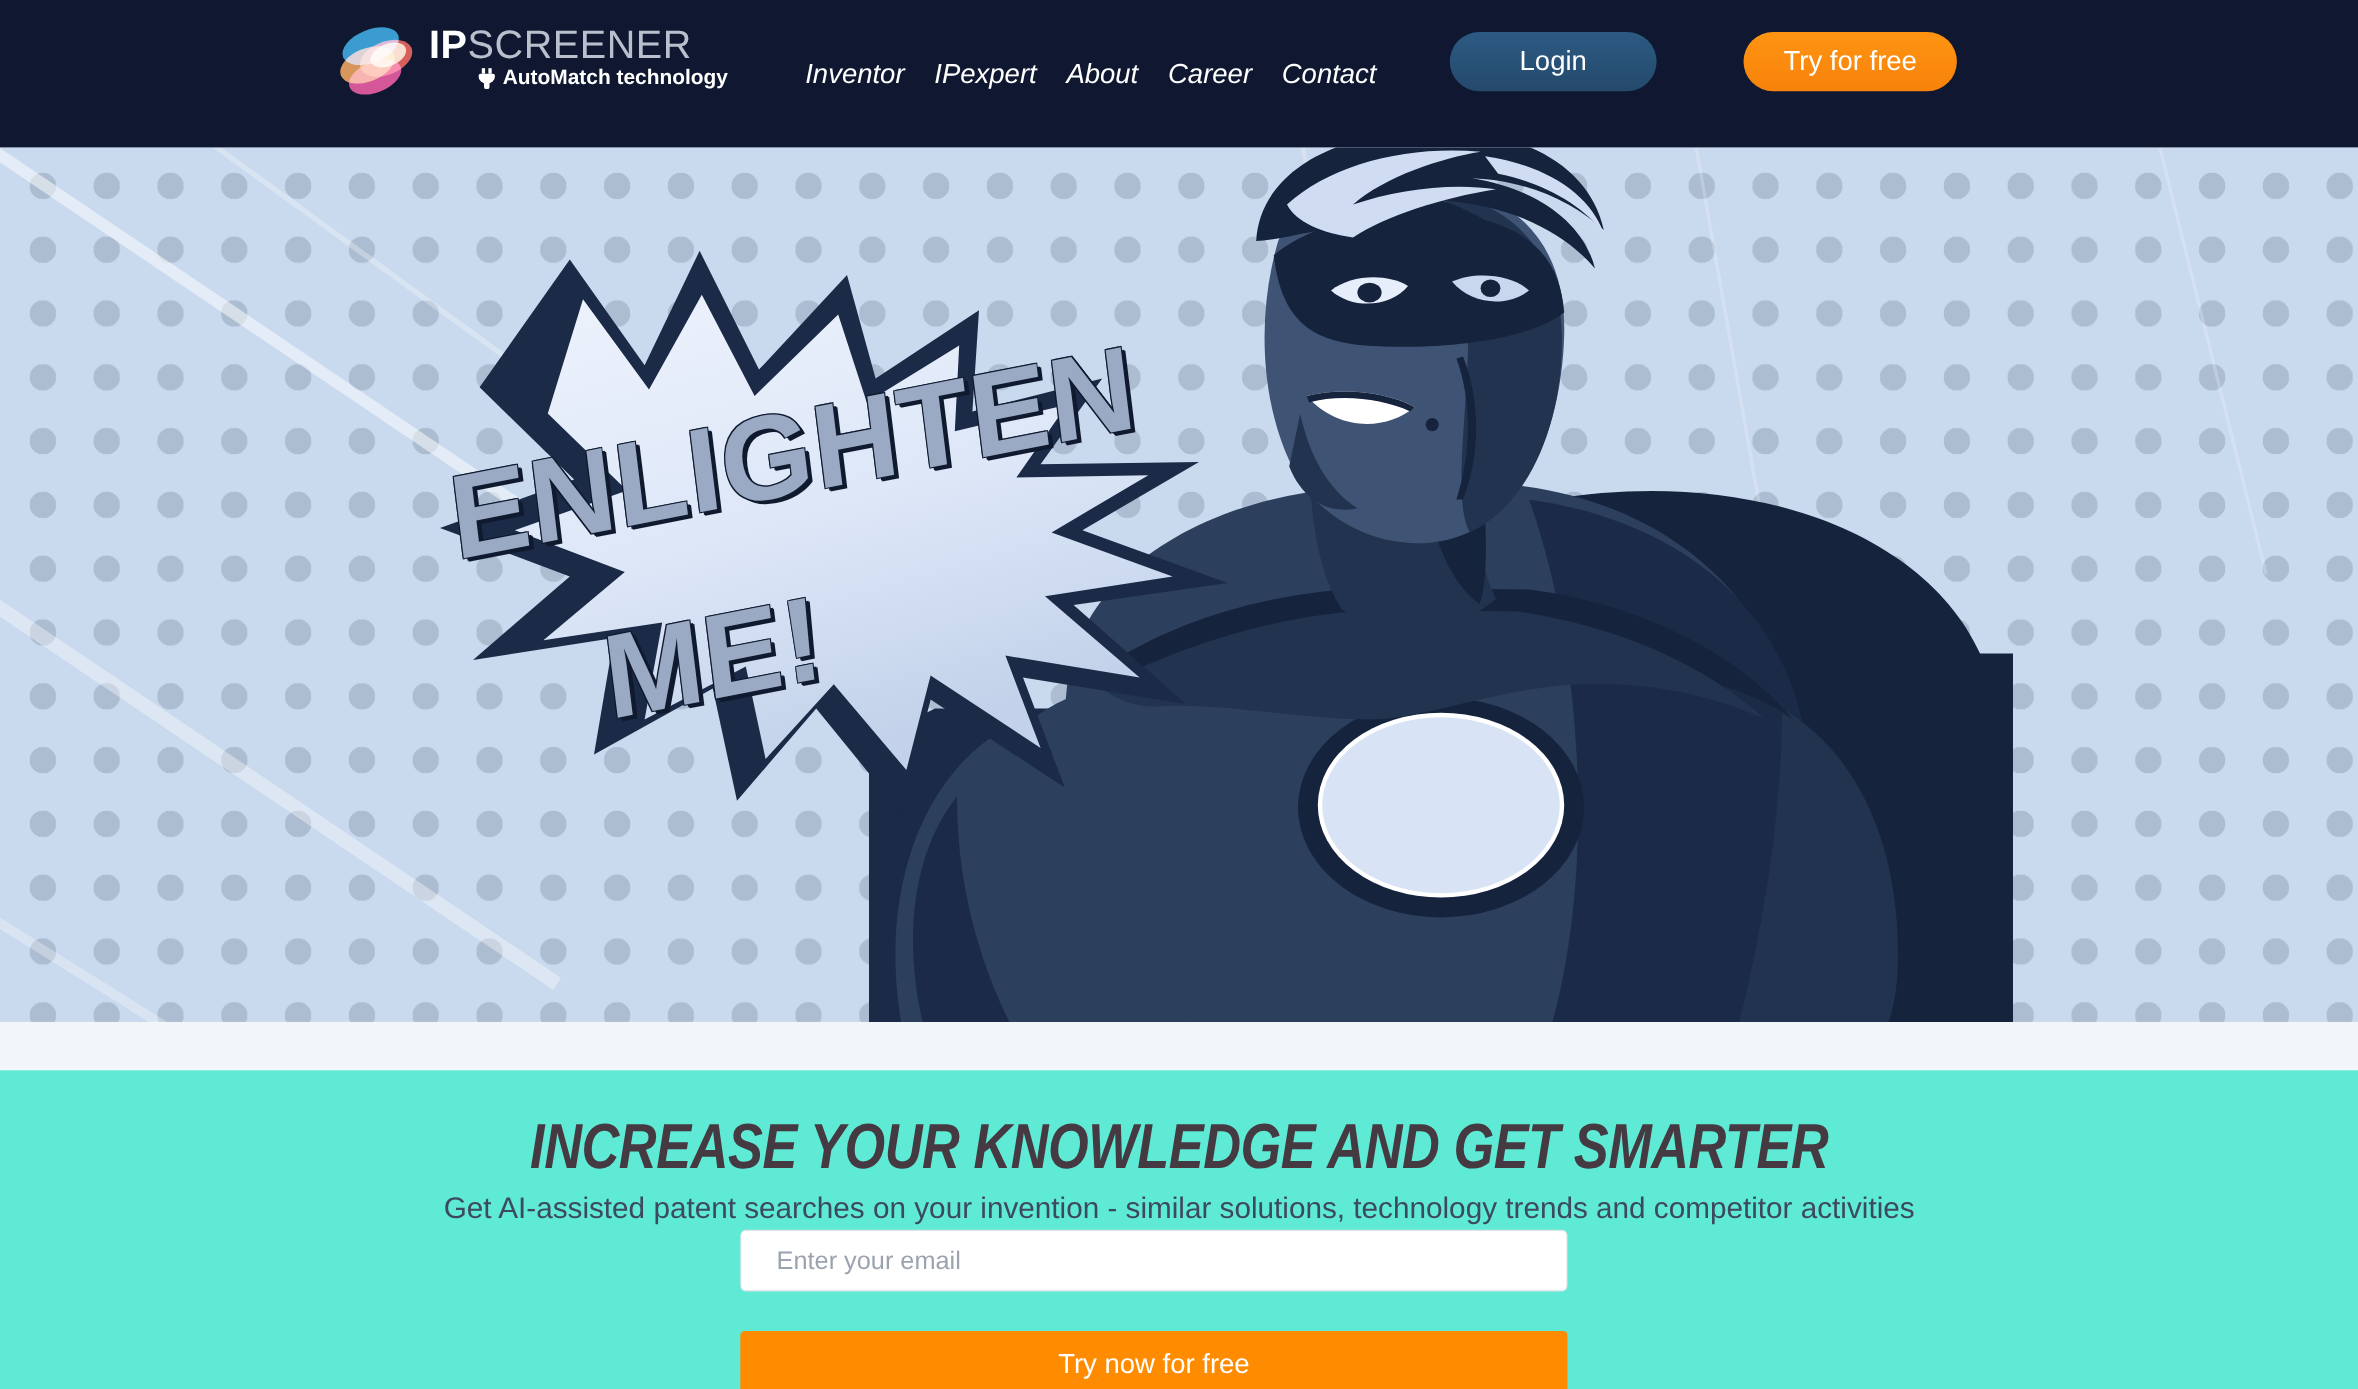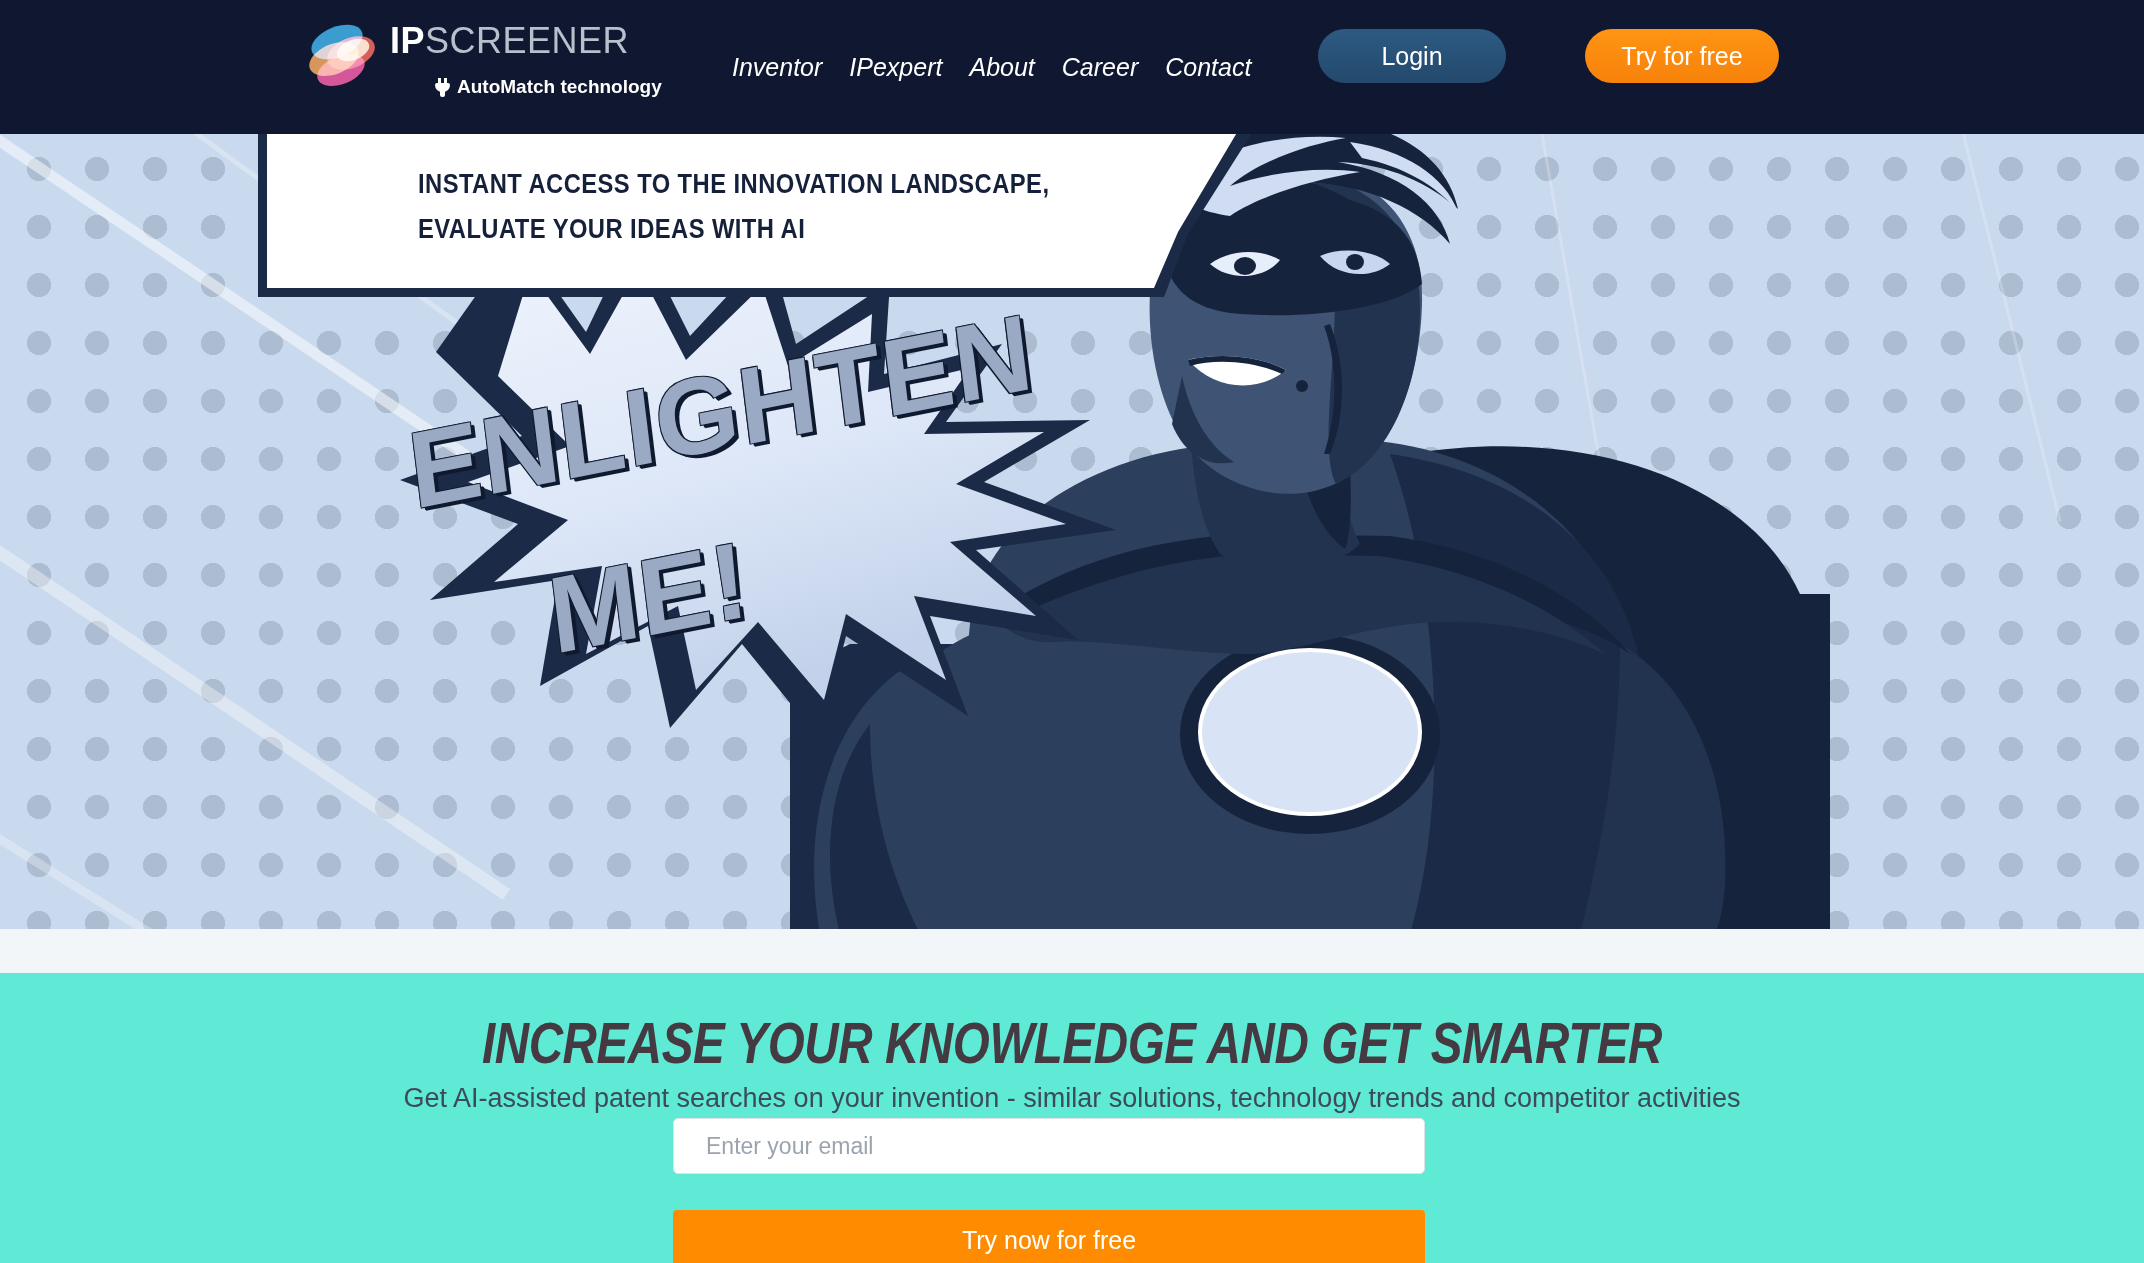--- a/index.html
+++ b/index.html
@@ -64,21 +64,21 @@
     letter-spacing: .5px;
     line-height: 38px;
     white-space: nowrap;
   }
   .logo-name .ip { color: #ffffff; font-weight: 700; }
   .logo-name .screener { color: #b9bfcc; font-weight: 300; }
   .logo-tag {
     display: flex;
     align-items: center;
     gap: 6px;
-    margin-top: 16px;
+    margin-top: 0;
     margin-left: 44px;
   }
   .plug-icon { width: 17px; height: 19px; position: relative; flex: none; }
   .plug-icon .prong { position: absolute; width: 3px; height: 5px; background: #fff; top: 0; }
   .plug-icon .p1 { left: 4px; }
   .plug-icon .p2 { left: 10px; }
   .plug-icon .body { position: absolute; top: 5px; left: 1px; width: 15px; height: 9px; background: #fff; border-radius: 2px 2px 7px 7px; }
   .plug-icon .stem { position: absolute; top: 13px; left: 6px; width: 5px; height: 6px; background: #fff; border-radius: 0 0 2px 2px; }
   .logo-tagline { color: #ffffff; font-size: 19px; font-weight: 700; white-space: nowrap; }
 
@@ -432,30 +432,20 @@
         </defs>
         <path d="M128 12 L 196 108 L 246 4 L 300 112 L 380 26 L 406 120 L 500 58 L 494 150 L 612 120 L 556 198 L 700 196 L 594 258 L 726 306 L 586 326 L 688 416 L 540 392 L 578 492 L 456 412 L 430 516 L 352 420 L 280 504 L 258 402 L 150 462 L 168 356 L 40 376 L 128 300 L 10 256 L 132 212 L 46 128 Z" fill="#1b2a47"></path>
         <path d="M140 48 L 200 130 L 248 44 L 296 136 L 372 62 L 398 142 L 482 90 L 478 168 L 580 144 L 534 210 L 654 208 L 566 260 L 676 300 L 560 318 L 646 392 L 524 372 L 556 456 L 456 390 L 434 476 L 368 398 L 306 466 L 288 382 L 196 430 L 212 342 L 104 358 L 178 296 L 78 258 L 180 222 L 108 152 Z" fill="url(#burstGrad)"></path>
       </svg>
       <div class="burst-label">
         <div class="burst-line burst-l1">ENLIGHTEN</div>
         <div class="burst-line burst-l2">ME!</div>
       </div>
     </div>
 
-    <div class="speech">
-      <svg width="1006" height="165" viewBox="0 0 1006 165" xmlns="http://www.w3.org/2000/svg">
-        <path d="M0 -20 L 1006 -20 L 930 100 L 906 163 L 0 163 Z" fill="#1b2a47"></path>
-        <path d="M9 -20 L 990 -20 L 920 98 L 896 154 L 9 154 Z" fill="#ffffff"></path>
-      </svg>
-      <div class="speech-text">
-        <div>INSTANT ACCESS TO THE INNOVATION LANDSCAPE,</div>
-        <div>EVALUATE YOUR IDEAS WITH AI</div>
-      </div>
-    </div>
 
   </section>
 
   <section class="lower">
     <h1 class="lead-title">INCREASE YOUR KNOWLEDGE AND GET SMARTER</h1>
     <p class="lead-sub">Get AI-assisted patent searches on your invention - similar solutions, technology trends and competitor activities</p>
   </section>
 
   <input class="email-input" type="email" placeholder="Enter your email" style="">
 

